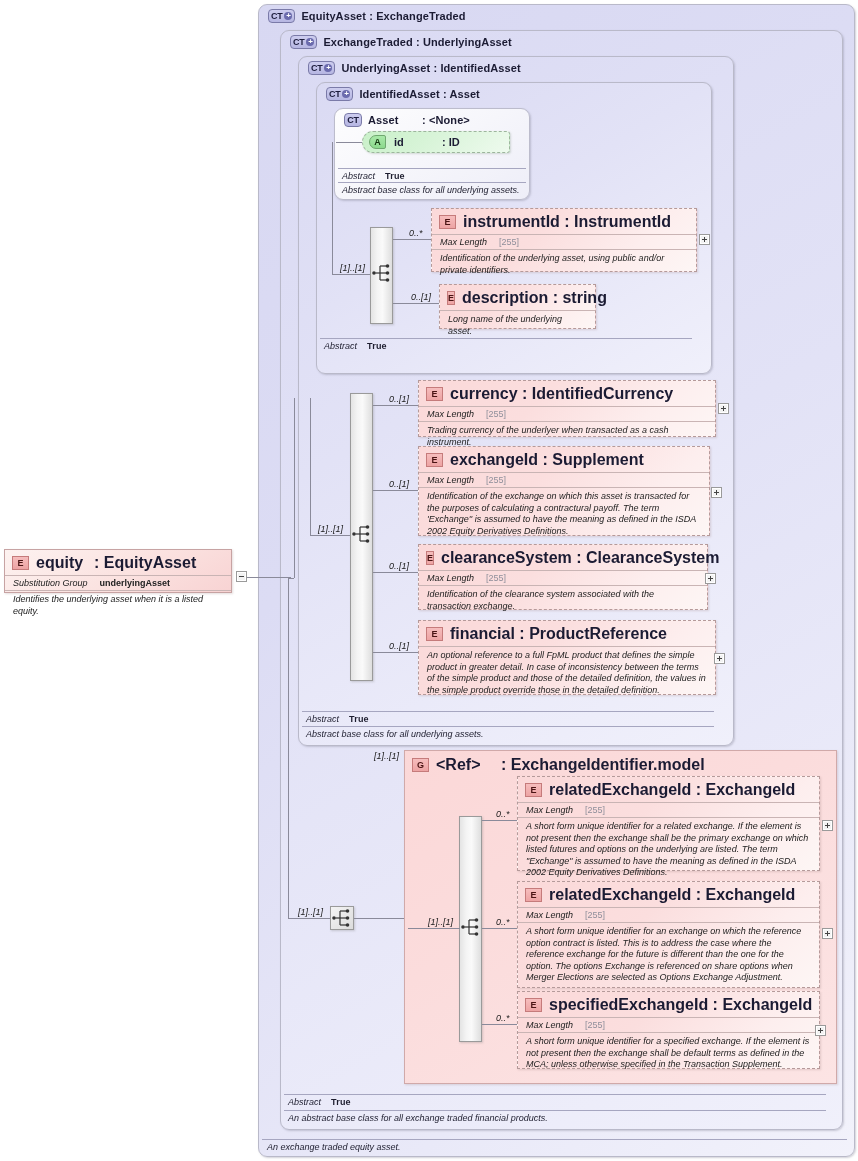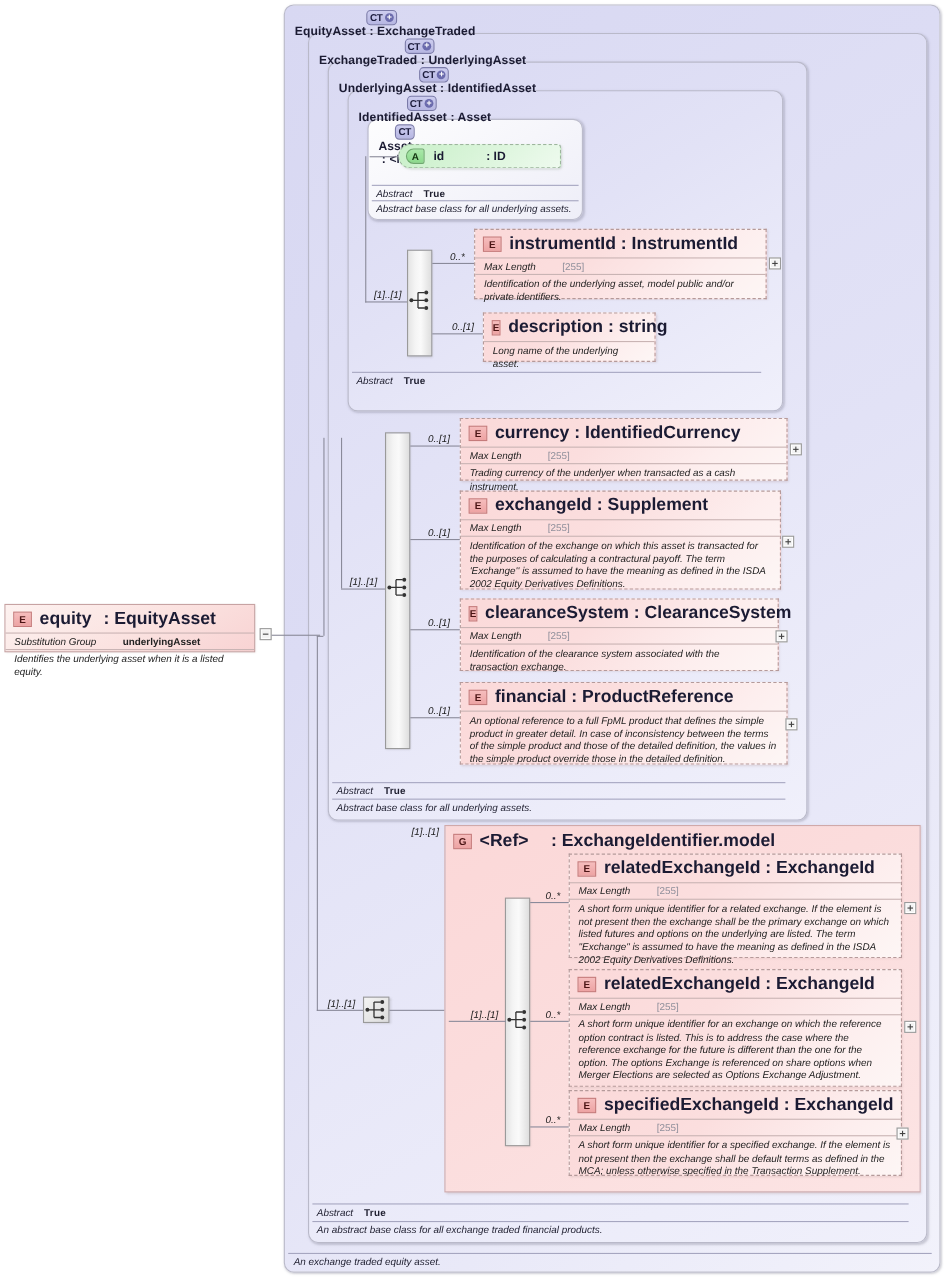--- a/index.html
+++ b/index.html
@@ -10,21 +10,21 @@
   }
   #canvas {
     position: relative;
     width: 858px;
     height: 1161px;
     background: #ffffff;
     overflow: hidden;
   }
 
   
-  .abs { position: absolute; flex-direction: column; }
+  .abs { position: absolute; }
 
   
   .ct-box {
     position: absolute;
     border: 1px solid #b9b9c9;
     border-radius: 9px;
     background: linear-gradient(135deg,#d8d8f2 0%, #dcdcf4 35%, #e9e9f8 75%, #f2f2fb 100%);
     box-shadow: 1px 1px 2px rgba(120,120,140,.35);
   }
   .ct-box.plainbg {
@@ -120,21 +120,21 @@
     border-top: 1px solid #c9b4b4;
     padding: 2px 6px 2px 8px;
     font-size: 9px;
     font-style: italic;
     color: #222;
     white-space: nowrap;
   }
   .facet-row .fval {
     font-style: normal;
     color: #8f8f9b;
-    margin-left: 24px;
+    margin-left: 12px;
     font-size: 9px;
   }
   .doc-row {
     border-top: 1px solid #c9b4b4;
     padding: 3px 7px 4px 8px;
     font-size: 9px;
     font-style: italic;
     color: #1c1c1c;
     line-height: 11.5px;
   }
@@ -333,21 +333,21 @@
   <div class="ln-v" style="left:332px;top:142px;height:133px;"></div>
 
   <div class="el-box" style="left:431px;top:208px;width:266px;height:64px;">
     <div class="el-head">
       <span class="badge-e">E</span>
       <span class="el-name">instrumentId : InstrumentId</span>
     </div>
     <div class="facet-row">
       <span>Max Length</span><span class="fval">[255]</span>
     </div>
-    <div class="doc-row">Identification of the underlying asset, model public and/or private identifiers.</div>
+    <div class="doc-row">Identification of the underlying asset, using public and/or private identifiers.</div>
   </div>
   <div class="card" style="left:409px;top:228px;">0..*</div>
   <div class="ln-h" style="left:393px;top:239px;width:38px;"></div>
   <div class="expander plus" style="left:699px;top:234px;"></div>
 
   <div class="el-box" style="left:439px;top:284px;width:157px;height:45px;">
     <div class="el-head">
       <span class="badge-e">E</span>
       <span class="el-name">description : string</span>
     </div>

